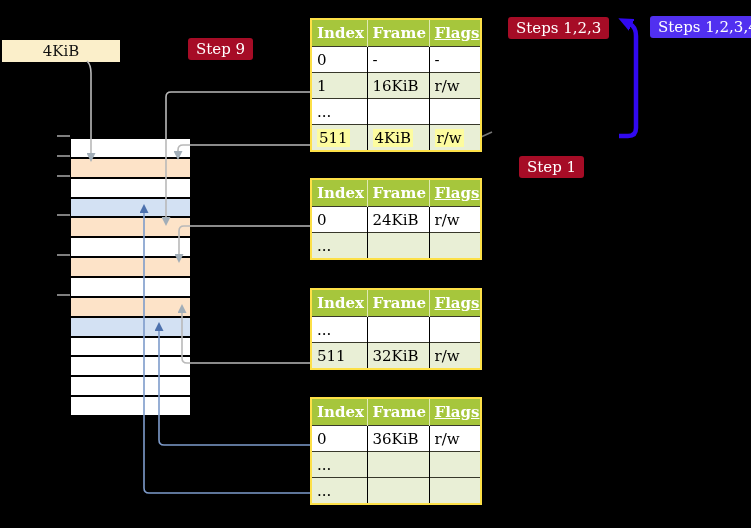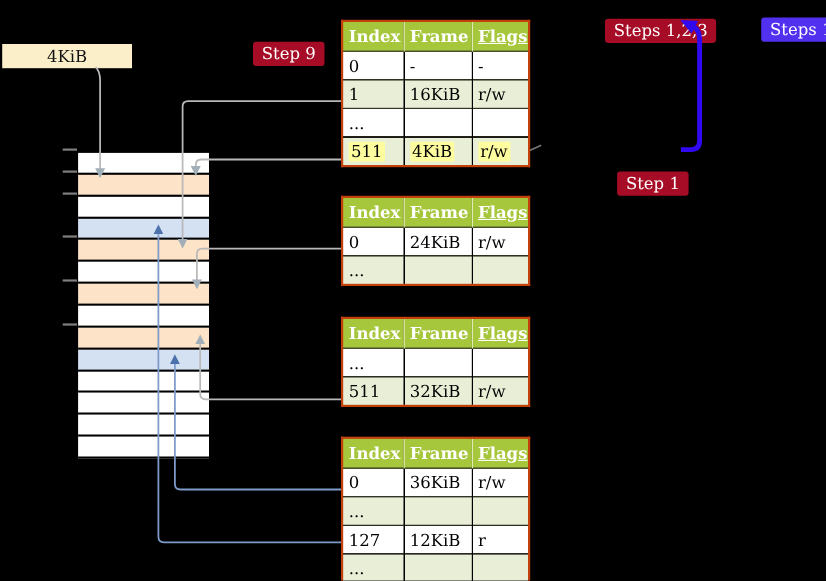--- a/index.html
+++ b/index.html
@@ -9,29 +9,29 @@
     --mem-orange:#fde3c8; --mem-blue:#d3e1f3; --connector-gray:#b9b9b9;
     --connector-blue:#7e9ccb; --recursive-arrow-blue:#3109f0; --tick-gray:#7f7f7f;
   }
   html,body{margin:0;padding:0;background:#000;}
   #canvas{position:relative;width:751px;height:528px;background:var(--background);
     overflow:hidden;font-family:"DejaVu Serif","Liberation Serif",serif;}
   .frame-label{position:absolute;left:2px;top:40px;width:118px;height:22px;
     background:var(--label-tan);color:#111;font-size:15px;display:flex;
     align-items:center;justify-content:center;}
   .badge{position:absolute;color:#fff;font-size:15px;line-height:20px;
-    padding:1px 8px;border-radius:3px;white-space:nowrap;margin-left:42px;}
+    padding:1px 8px;border-radius:3px;white-space:nowrap;}
   .badge.red{background:var(--badge-red);}
   .badge.purple{background:var(--badge-purple);}
   #memcol{position:absolute;left:71px;top:137px;width:119px;border-top:2px solid #000;}
   .mem-row{height:17.86px;border-bottom:2px solid #000;}
   #ticks{position:absolute;left:57px;top:137px;width:13px;height:280px;}
   .tick{position:absolute;left:0;width:13px;height:2px;background:var(--tick-gray);}
   .ptable{position:absolute;left:310px;width:170px;border-collapse:collapse;
-    table-layout:fixed;border:2px solid #c2410c;font-size:15px;}
+    table-layout:fixed;border:2px solid #fde047;font-size:15px;}
   .ptable th{background:var(--table-header-bg);color:#fff;font-weight:bold;
     text-align:left;padding:2px 5px;height:22px;border-right:1px solid #dfeab4;font-size:15px;}
   .ptable th:last-child{border-right:none;text-decoration:underline;}
   .ptable td{background:var(--table-row-plain);color:#000;padding:1px 5px;height:23px;
     border-right:1.5px solid #000;border-top:1px solid #38382a;overflow:hidden;white-space:nowrap;}
   .ptable td:last-child{border-right:none;}
   .ptable tr.shaded td{background:var(--table-row-shaded);}
   .hl{background:var(--highlight-yellow);padding:0 2px;}
   #wires{position:absolute;left:0;top:0;width:751px;height:528px;pointer-events:none;}
   .wire-gray{stroke:var(--connector-gray);stroke-width:1.6;fill:none;}
@@ -199,25 +199,20 @@
     <tr>
       <td>0</td>
       <td>36KiB</td>
       <td>r/w</td>
     </tr>
     <tr class="shaded">
       <td>...</td>
       <td></td>
       <td></td>
     </tr>
-    <tr>
-      <td>127</td>
-      <td>12KiB</td>
-      <td>r</td>
-    </tr>
     <tr class="shaded">
       <td>...</td>
       <td></td>
       <td></td>
     </tr>
   </tbody>
     </table>
 
 </div>
 

